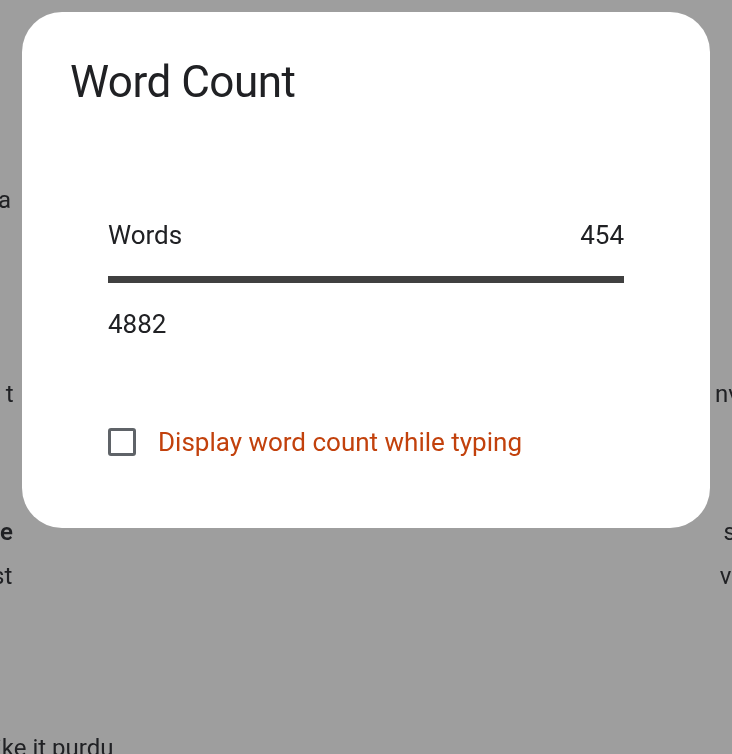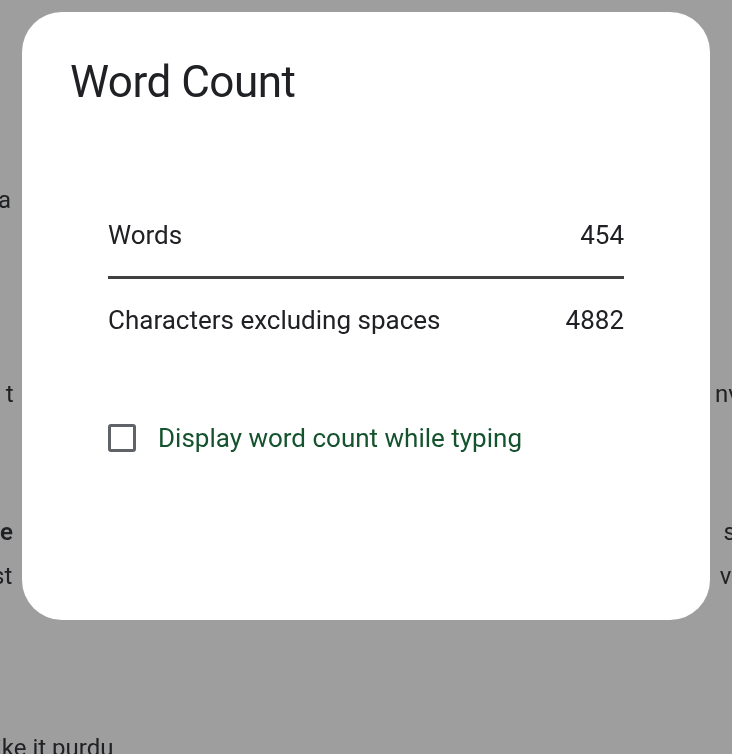--- a/index.html
+++ b/index.html
@@ -19,41 +19,41 @@
       position: absolute;
       color: #202124;
       font-size: 24px;
       white-space: nowrap;
     }
     .dialog {
       position: absolute;
       top: 12px;
       left: 22px;
       width: 688px;
-      height: 608px;
+      height: 516px;
       background: #ffffff;
       border-radius: 40px;
       padding: 44px 48px 40px 48px;
     }
     .dialog-title {
       font-size: 44px;
       font-weight: 400;
       color: #202124;
       letter-spacing: -0.5px;
       margin-bottom: 86px;
     }
     .stats {
       padding: 0 38px;
     }
     .stat-row {
       display: flex;
       justify-content: space-between;
       align-items: center;
       padding: 26px 0;
-      border-bottom: 3px solid #404040;
+      border-bottom: 7px solid #404040;
     }
     .stat-row:last-child {
       border-bottom: none;
     }
     .stat-label {
       font-size: 26px;
       color: #202124;
       font-weight: 400;
     }
     .stat-value {
@@ -71,21 +71,21 @@
     .checkbox {
       width: 28px;
       height: 28px;
       border: 3px solid #5f6368;
       border-radius: 3px;
       cursor: pointer;
       flex-shrink: 0;
     }
     .checkbox-label {
       font-size: 26px;
-      color: #14532d;
+      color: #c2410c;
       cursor: pointer;
     }
     .button-row {
       display: flex;
       justify-content: flex-end;
       align-items: center;
       gap: 18px;
       margin-top: 48px;
       padding-right: 8px;
     }
@@ -124,21 +124,20 @@
 
 <div class="dialog">
   <h1 class="dialog-title">Word Count</h1>
 
   <div class="stats">
     <div class="stat-row">
       <span class="stat-label">Words</span>
       <span class="stat-value">454</span>
     </div>
     <div class="stat-row">
-      <span class="stat-label">Characters excluding spaces</span>
       <span class="stat-value">4882</span>
     </div>
   </div>
 
   <div class="checkbox-row">
     <div class="checkbox"></div>
     <span class="checkbox-label">Display word count while typing</span>
   </div>
 
 </div>

